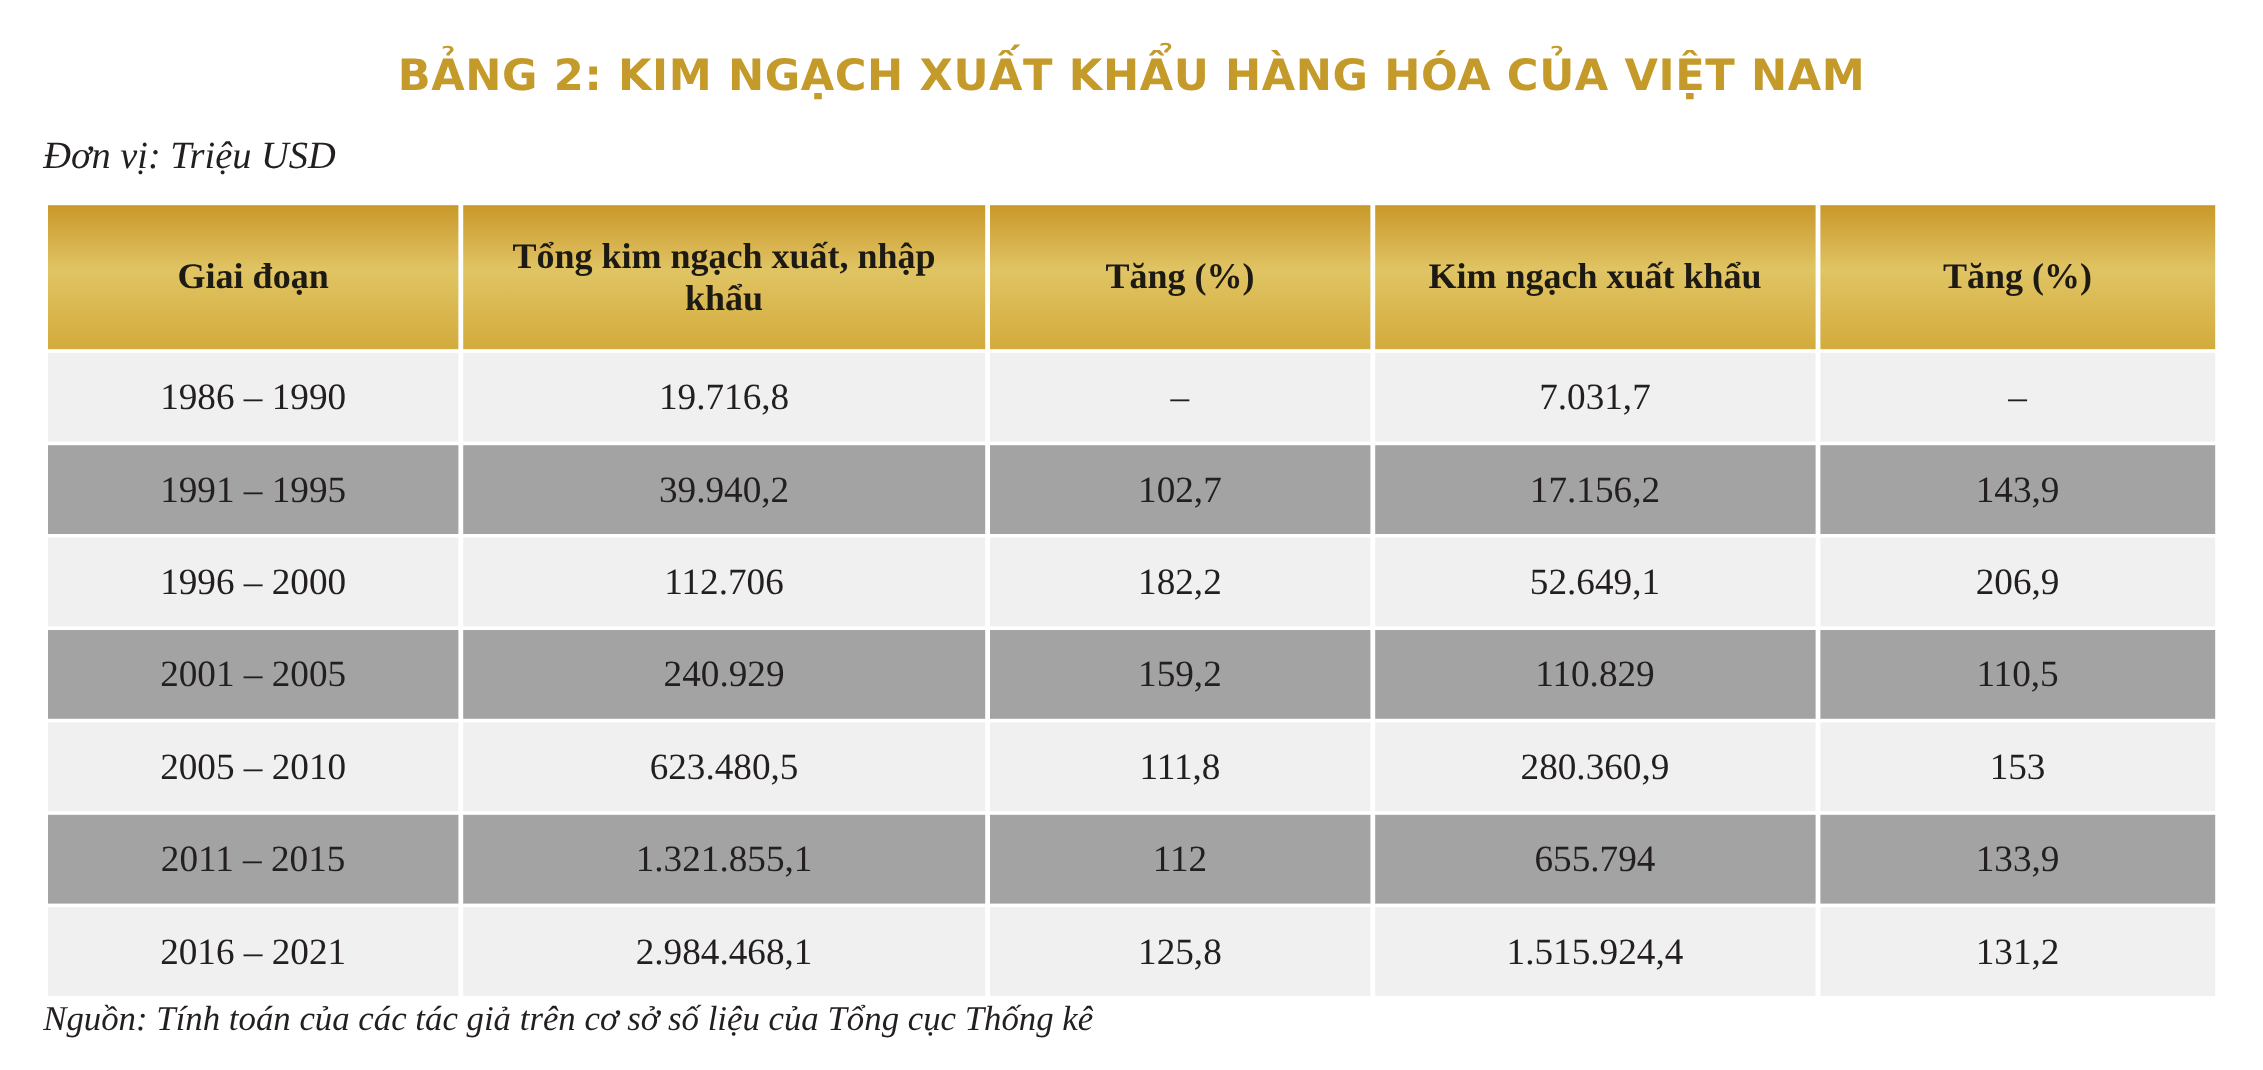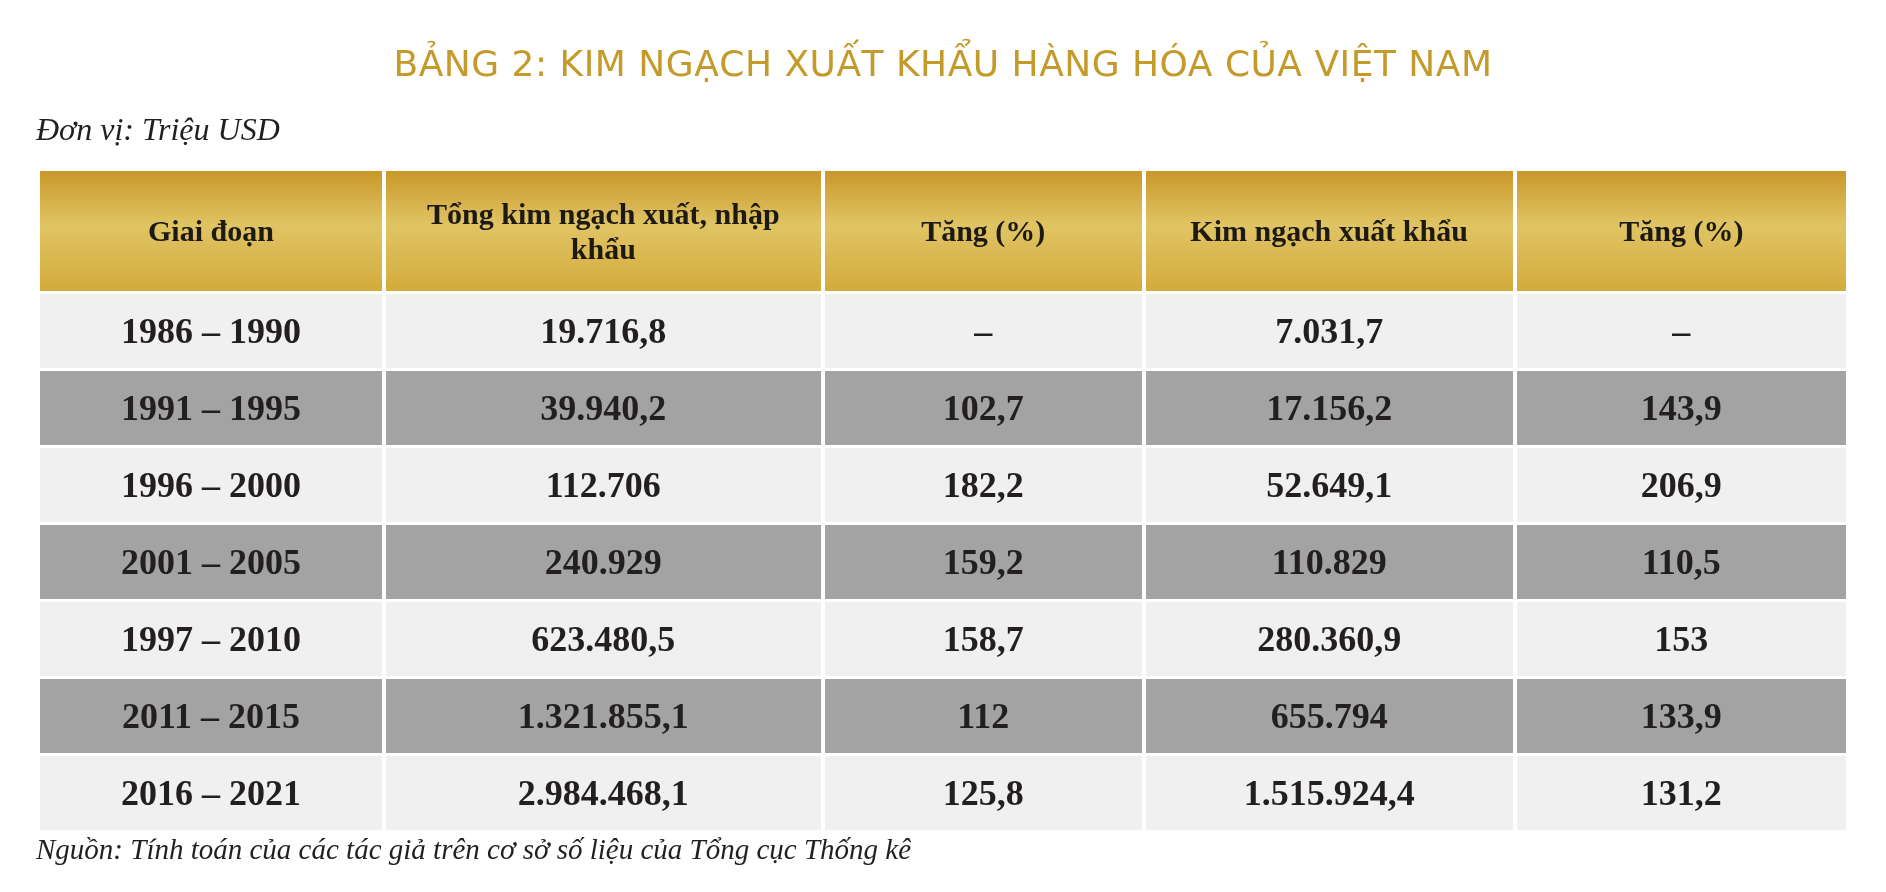--- a/index.html
+++ b/index.html
@@ -17,21 +17,21 @@
   .page {
     position: relative;
     width: 1886px;
     height: 892px;
     box-sizing: border-box;
     padding: 0 36px;
   }
   .title {
     text-align: center;
     font-family: "DejaVu Sans", sans-serif;
-    font-weight: normal;
+    font-weight: bold;
     font-size: 36px;
     letter-spacing: 0.5px;
     color: #c49a2a;
     margin-top: 42px;
     margin-bottom: 0;
     line-height: 1.2;
   }
   .unit {
     font-family: "Liberation Serif", serif;
     font-style: italic;
@@ -55,28 +55,27 @@
     font-size: 30px;
     line-height: 1.18;
     height: 112px;
     vertical-align: middle;
     text-align: center;
     padding: 4px 8px;
     border: 0;
   }
   table.data td {
     font-family: "Liberation Serif", serif;
-    font-size: 36px;
+    font-size: 31px;
     text-align: center;
     height: 70px;
     vertical-align: middle;
     padding: 2px 6px;
     border: 0;
     color: #231f20;
-    font-weight: bold;
   }
   tr.odd td { background: #f0f0f0; }
   tr.even td { background: #a3a3a3; }
 
   col.c0 { width: 19.1%; }
   col.c1 { width: 24.3%; }
   col.c2 { width: 17.7%; }
   col.c3 { width: 20.5%; }
   col.c4 { width: 18.4%; }
 
@@ -138,23 +137,23 @@
         <td>206,9</td>
       </tr>
       <tr class="even">
         <td>2001 – 2005</td>
         <td>240.929</td>
         <td>159,2</td>
         <td>110.829</td>
         <td>110,5</td>
       </tr>
       <tr class="odd">
-        <td>1997 – 2010</td>
+        <td>2005 – 2010</td>
         <td>623.480,5</td>
-        <td>158,7</td>
+        <td>111,8</td>
         <td>280.360,9</td>
         <td>153</td>
       </tr>
       <tr class="even">
         <td>2011 – 2015</td>
         <td>1.321.855,1</td>
         <td>112</td>
         <td>655.794</td>
         <td>133,9</td>
       </tr>

